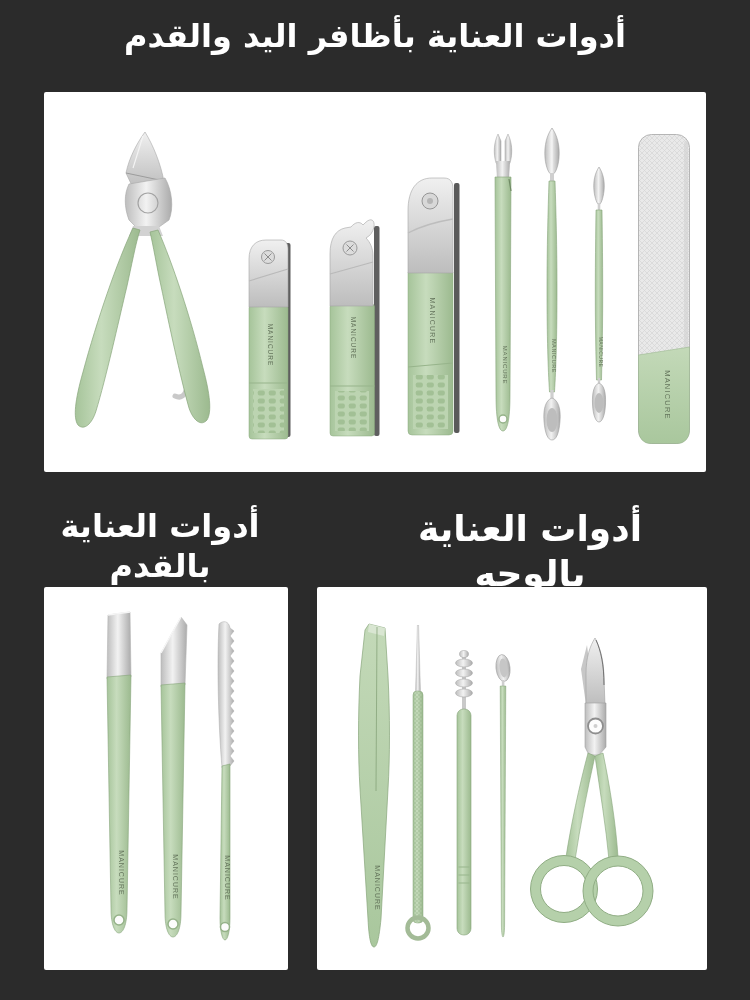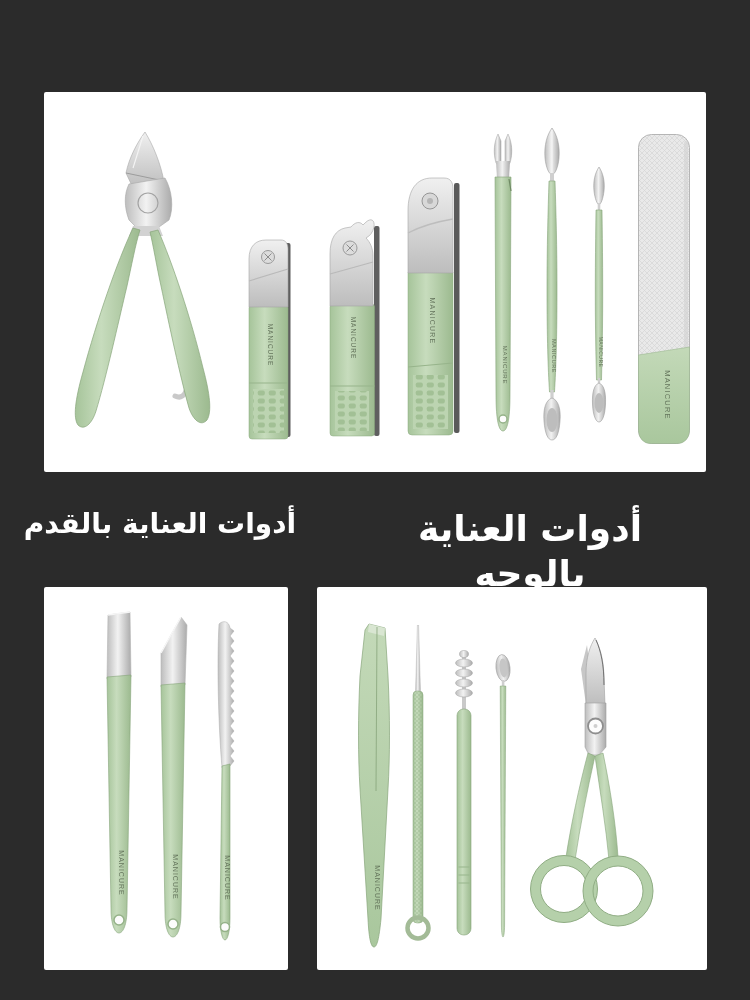--- a/index.html
+++ b/index.html
@@ -7,21 +7,21 @@
     position:relative;width:750px;height:1000px;overflow:hidden;
     background:#2b2b2b;
     font-family:"DejaVu Sans","Liberation Sans",sans-serif;
   }
   .arabic-heading{
     position:absolute;color:#ffffff;font-weight:bold;direction:rtl;
     text-align:center;letter-spacing:0;line-height:1.25;
     font-family:"DejaVu Sans",sans-serif;
   }
   #main-title{top:16px;left:75px;width:600px;font-size:32px;}
-  #foot-heading{top:506px;left:10px;width:300px;font-size:28px;}
+  #foot-heading{top:506px;left:10px;width:300px;font-size:32px;}
   #face-heading{top:506px;left:368px;width:324px;font-size:36px;}
   .panel{position:absolute;background:#ffffff;border-radius:2px;}
   #hand-panel{left:44px;top:92px;width:662px;height:380px;}
   #foot-panel{left:44px;top:587px;width:244px;height:383px;}
   #face-panel{left:317px;top:587px;width:390px;height:383px;}
   .tool{position:absolute;display:block;}
   .brand-txt{
     font-family:"Liberation Sans","DejaVu Sans",sans-serif;
     fill:#57664f;opacity:.85;
   }
@@ -58,20 +58,21 @@
       <pattern id="fileTex" width="5" height="5" patternUnits="userSpaceOnUse">
         <rect width="5" height="5" fill="#e9e9e9"></rect>
         <path d="M0,5 L5,0 M0,0 L5,5" stroke="#d6d6d6" stroke-width="0.7"></path>
       </pattern>
       <pattern id="knurl" width="4" height="4" patternUnits="userSpaceOnUse">
         <path d="M0,4 L4,0 M0,0 L4,4" stroke="#94b289" stroke-width="0.8"></path>
       </pattern>
     </defs>
   </svg>
 
+  <div id="main-title" class="arabic-heading">أدوات العناية بأظافر اليد والقدم</div>
   <div id="foot-heading" class="arabic-heading">أدوات العناية بالقدم</div>
   <div id="face-heading" class="arabic-heading">أدوات العناية بالوجه</div>
 
   <div id="hand-panel" class="panel">
 
     <svg class="tool" style="left:19px;top:36px" width="158" height="306" viewBox="0 0 158 306">
       <path d="M82,4 C74,15 66,30 63,45 L70,60 L101,54 C98,36 90,17 82,4 Z" fill="url(#steelV)" stroke="#a7a7a7" stroke-width="0.6"></path>
       <path d="M63,45 L101,53" stroke="#9c9c9c" stroke-width="1"></path>
       <path d="M80,8 L70,40" stroke="#f4f4f4" stroke-width="1.2"></path>
       <path d="M66,56 L102,50 C109,62 111,80 106,92 L96,99 L74,100 L66,92 C61,79 61,66 66,56 Z" fill="url(#steelH)" stroke="#a7a7a7" stroke-width="0.6"></path>

